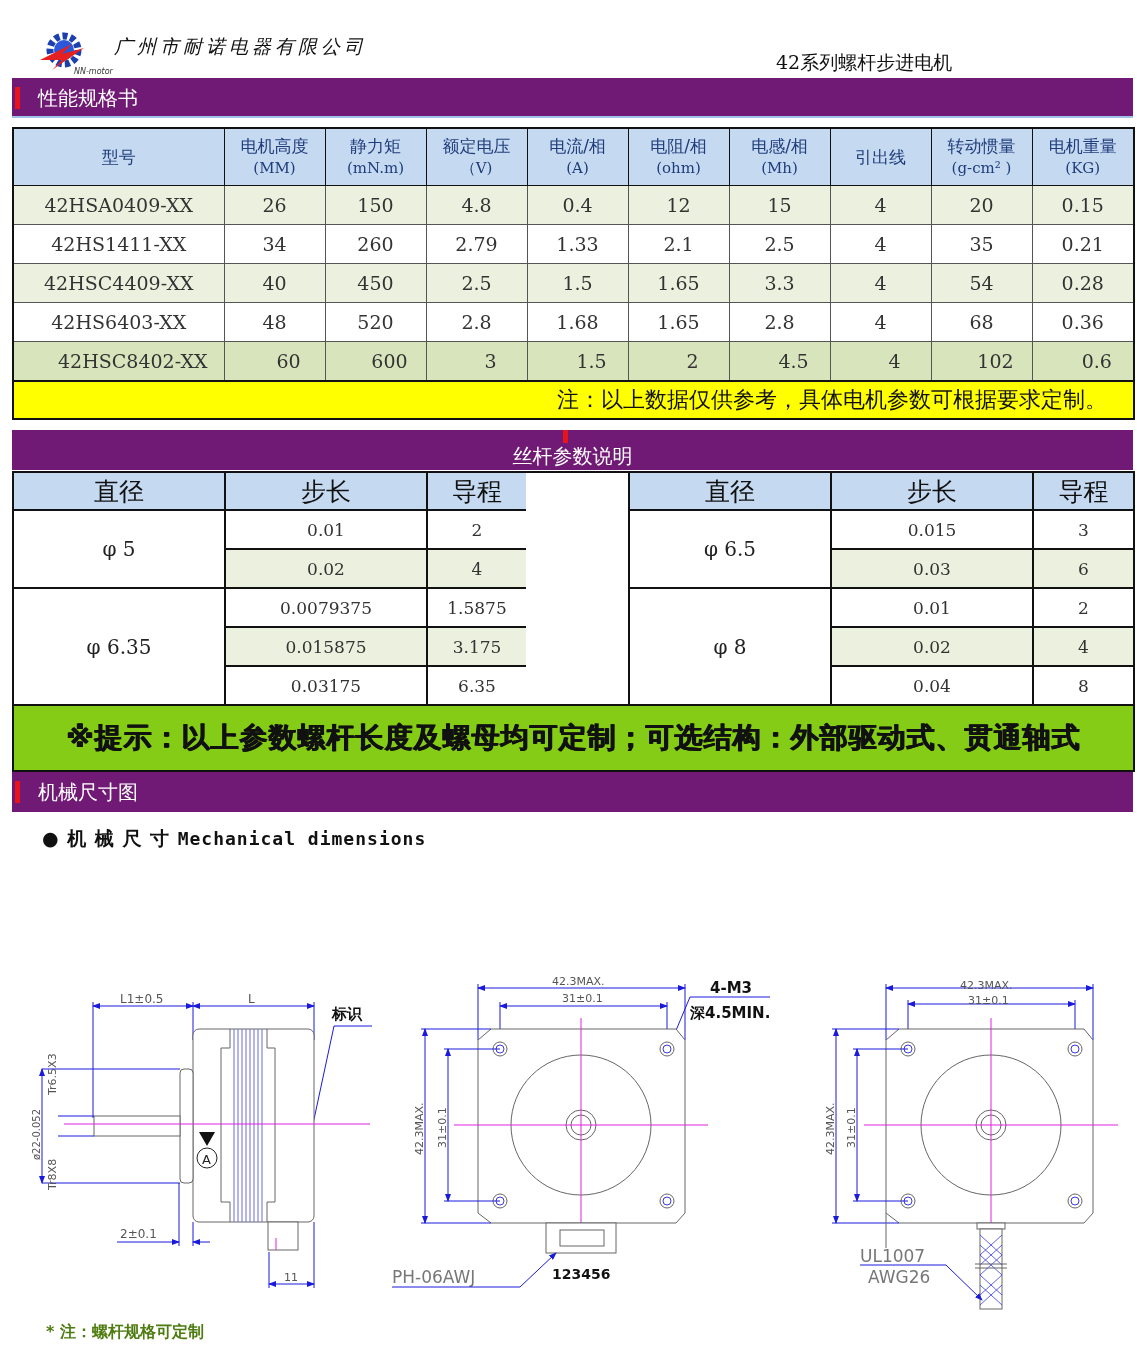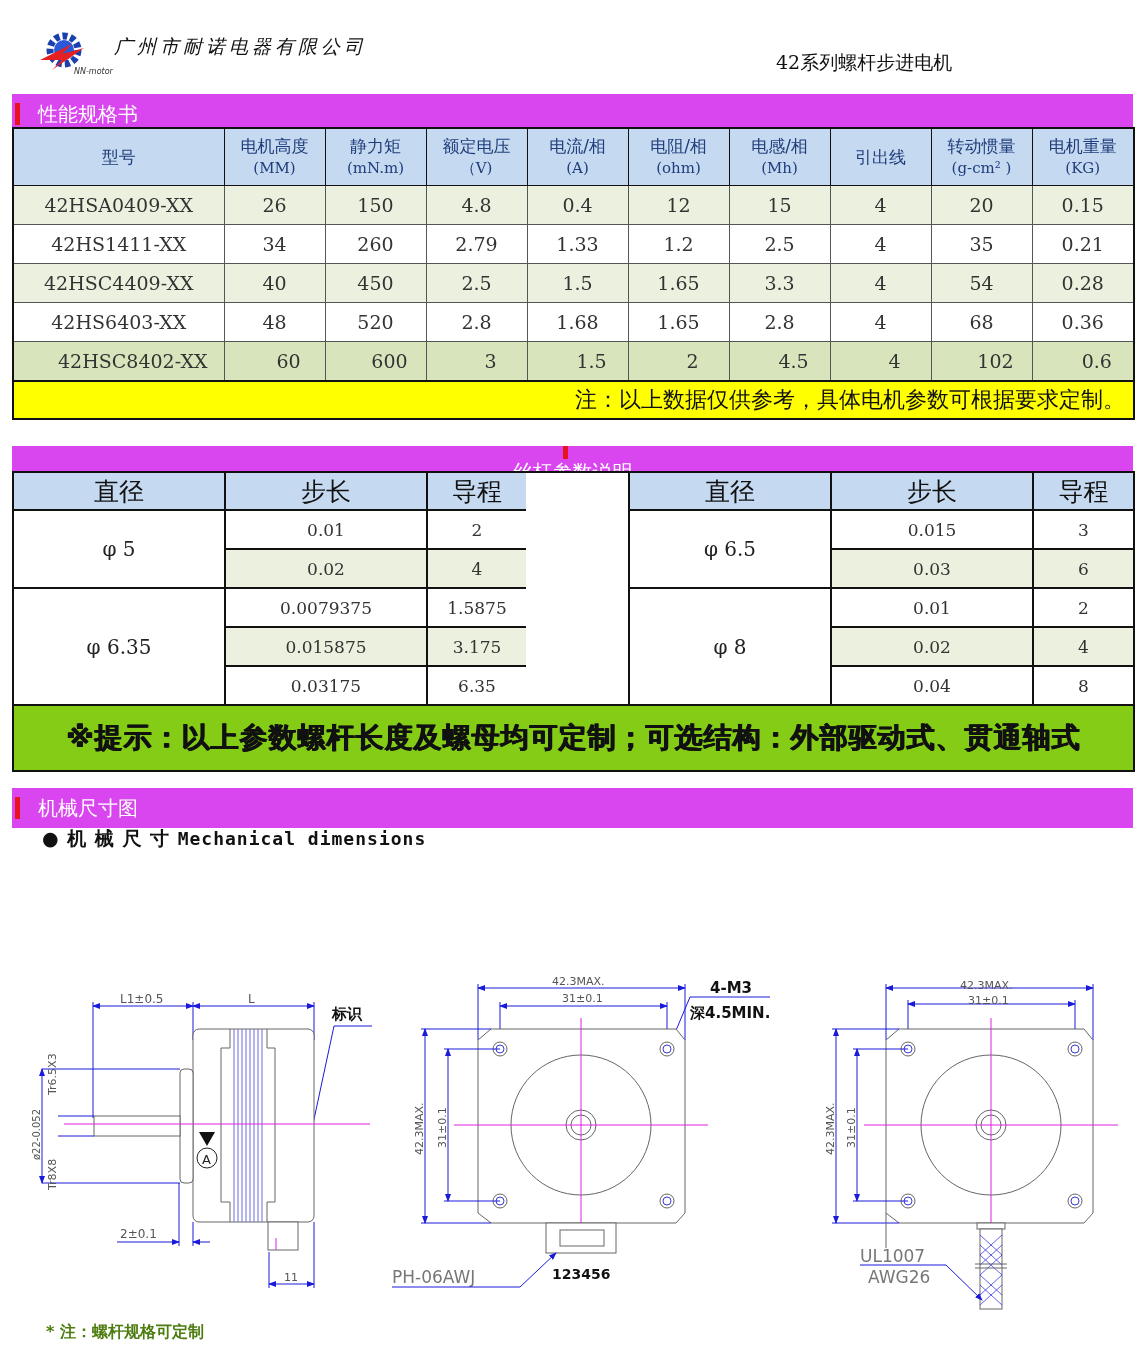--- a/index.html
+++ b/index.html
@@ -4,36 +4,36 @@
 <style>
   html, body { margin:0; padding:0; background:#ffffff; }
   body { width:1146px; height:1365px; position:relative; overflow:hidden; font-family:"DejaVu Serif", serif; color:#222; }
   .abs { position:absolute; }
 
   
   .logo { left:32px; top:30px; width:84px; height:46px; }
   .company { left:114px; top:34px; font-size:19px; letter-spacing:4px; font-family:"DejaVu Serif", serif; font-style:italic; color:#111; }
   .doc-title { left:776px; top:50px; font-size:19px; color:#111; font-family:"DejaVu Serif", serif; }
 
-  .section-bar { position:absolute; left:12px; width:1121px; height:40px; background:#d946ef; color:#fff; font-family:"DejaVu Sans", sans-serif; font-size:20px; display:flex; align-items:center;margin-top:16px; }
+  .section-bar { position:absolute; left:12px; width:1121px; height:40px; background:#701a75; color:#fff; font-family:"DejaVu Sans", sans-serif; font-size:20px; display:flex; align-items:center; }
   .section-bar .redmark { width:5px; height:22px; background:#e8141a; margin-left:3px; margin-right:18px; }
   .section-bar .bottomline { position:absolute; left:0; right:0; bottom:0; height:2px; background:#9dc3e6; }
 
   table { border-collapse:collapse; table-layout:fixed; }
   td, th { font-weight:normal; text-align:center; vertical-align:middle; padding:0; }
 
   
   .spec { position:absolute; left:12px; top:127px; width:1121px; border:2px solid #111; }
   .spec th { background:#c5d9f1; height:56px; border:1px solid #111; font-family:"DejaVu Sans", sans-serif; font-size:17px; color:#1f3d7a; line-height:22px; }
   .spec th .sub { font-family:"DejaVu Serif", serif; font-size:15px; }
   .spec td { height:38px; border:1px solid #555; font-size:19px; color:#333; font-family:"DejaVu Serif", serif; }
   .spec tr.r-a td { background:#ebf1de; }
   .spec tr.r-b td { background:#ffffff; }
   .spec tr.r-c td { background:#d8e4bc;padding-left:28px; }
-  .spec .note-row td { background:#ffff00; height:36px; font-family:Liberation Sans, sans-serif; font-size:22px; color:#111; text-align:right; padding-right:8px; border:2px solid #111; }
+  .spec .note-row td { background:#ffff00; height:36px; font-family:Liberation Sans, sans-serif; font-size:22px; color:#111; text-align:right; padding-right:26px; border:2px solid #111; }
 
   
   .screw { position:absolute; top:471px; border:2px solid #111; }
   .screw th { background:#c5d9f1; height:36px; border:2px solid #111; font-family:"DejaVu Sans", sans-serif; font-size:25px; color:#111; }
   .screw td { height:37px; border:2px solid #111; font-size:17px; color:#333; font-family:"DejaVu Serif", serif; background:#fff; }
   .screw td.alt { background:#ebf1de; }
   .screw td.dia { font-size:20px; color:#222; }
   .gap-cell { position:absolute; left:526px; top:471px; width:102px; height:233px; border-top:2px solid #111; border-bottom:2px solid #111; background:#fff; }
 
   .tip-bar { position:absolute; left:12px; top:704px; width:1119px; height:64px; background:#84cc16; border:2px solid #111; display:flex; align-items:center; justify-content:center; font-family:"DejaVu Sans", sans-serif; font-weight:bold; font-size:28px; color:#111; letter-spacing:1px; text-shadow:0.7px 0 0 #111, -0.7px 0 0 #111; }
@@ -129,21 +129,21 @@
         <td>4</td>
         <td>20</td>
         <td>0.15</td>
     </tr>
     <tr class="r-b">
       <td>42HS1411-XX</td>
         <td>34</td>
         <td>260</td>
         <td>2.79</td>
         <td>1.33</td>
-        <td>1.2</td>
+        <td>2.1</td>
         <td>2.5</td>
         <td>4</td>
         <td>35</td>
         <td>0.21</td>
     </tr>
     <tr class="r-a">
       <td>42HSC4409-XX</td>
         <td>40</td>
         <td>450</td>
         <td>2.5</td>

